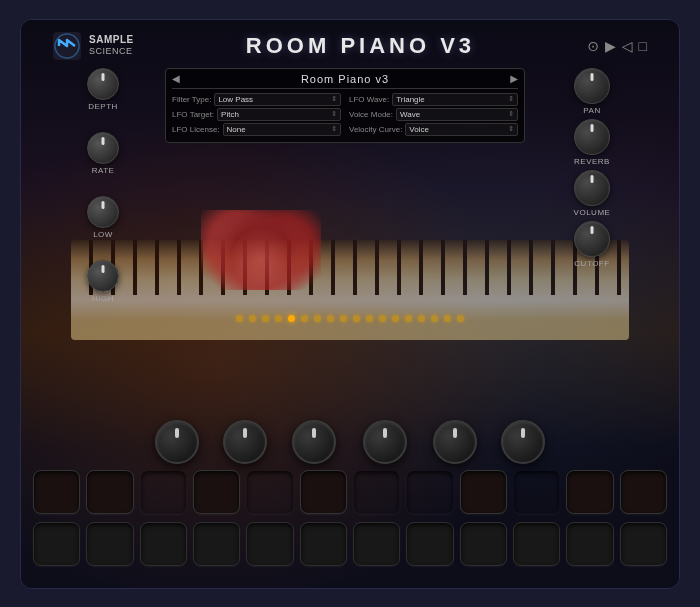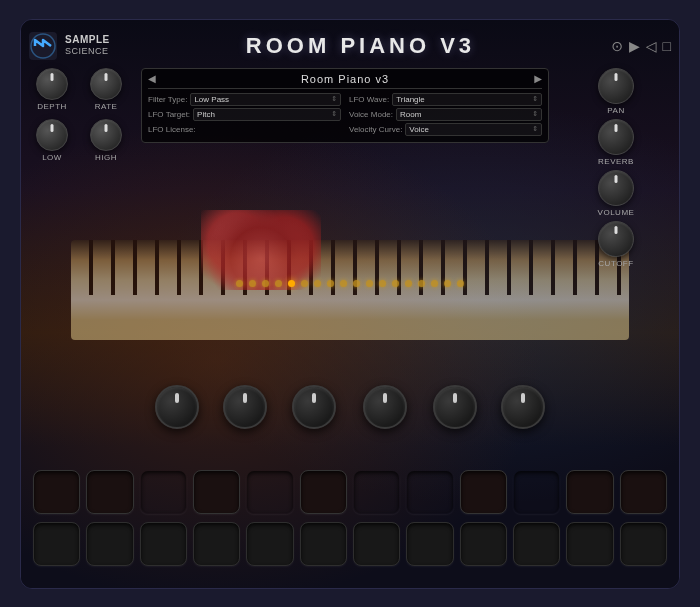--- a/index.html
+++ b/index.html
@@ -69,21 +69,21 @@
       background: radial-gradient(circle at 50% 60%, #cc4444 0%, #aa2222 40%, transparent 70%),
                   radial-gradient(circle at 30% 40%, #dd5555 0%, #bb3333 30%, transparent 50%),
                   radial-gradient(circle at 70% 45%, #cc3333 0%, #aa2222 30%, transparent 50%);
       opacity: 0.7;
       z-index: 0;
     }
 
     .content {
       position: relative;
       z-index: 1;
-      padding: 12px 8px;
+      padding: 12px 32px;
     }
 
     
     .header {
       display: flex;
       align-items: center;
       justify-content: space-between;
       margin-bottom: 8px;
     }
 
@@ -143,22 +143,22 @@
     .top-controls {
       display: flex;
       align-items: flex-start;
       gap: 0;
       margin-bottom: 6px;
     }
 
     
     .left-knobs {
       display: grid;
-      grid-template-columns: 1fr 1fr;
-      gap: 8px 8px;
+      grid-template-columns: 1fr;
+      gap: 21px 8px;
       margin-right: 12px;
       min-width: 100px;
     }
 
     .knob-group {
       display: flex;
       flex-direction: column;
       align-items: center;
       gap: 2px;
     }
@@ -474,29 +474,33 @@
           <div class="info-cell">
             <span class="info-key">LFO Target:</span>
             <div class="info-val">
               <span>Pitch</span>
               <span class="arrow">⇕</span>
             </div>
           </div>
           <div class="info-cell">
             <span class="info-key">Voice Mode:</span>
             <div class="info-val">
-              <span>Room</span>
+              <span>Wave</span>
               <span class="arrow">⇕</span>
             </div>
           </div>
         </div>
 
         <div class="info-row">
           <div class="info-cell">
             <span class="info-key">LFO License:</span>
+            <div class="info-val">
+              <span>None</span>
+              <span class="arrow">⇕</span>
+            </div>
           </div>
           <div class="info-cell">
             <span class="info-key">Velocity Curve:</span>
             <div class="info-val">
               <span>Voice</span>
               <span class="arrow">⇕</span>
             </div>
           </div>
         </div>
 

